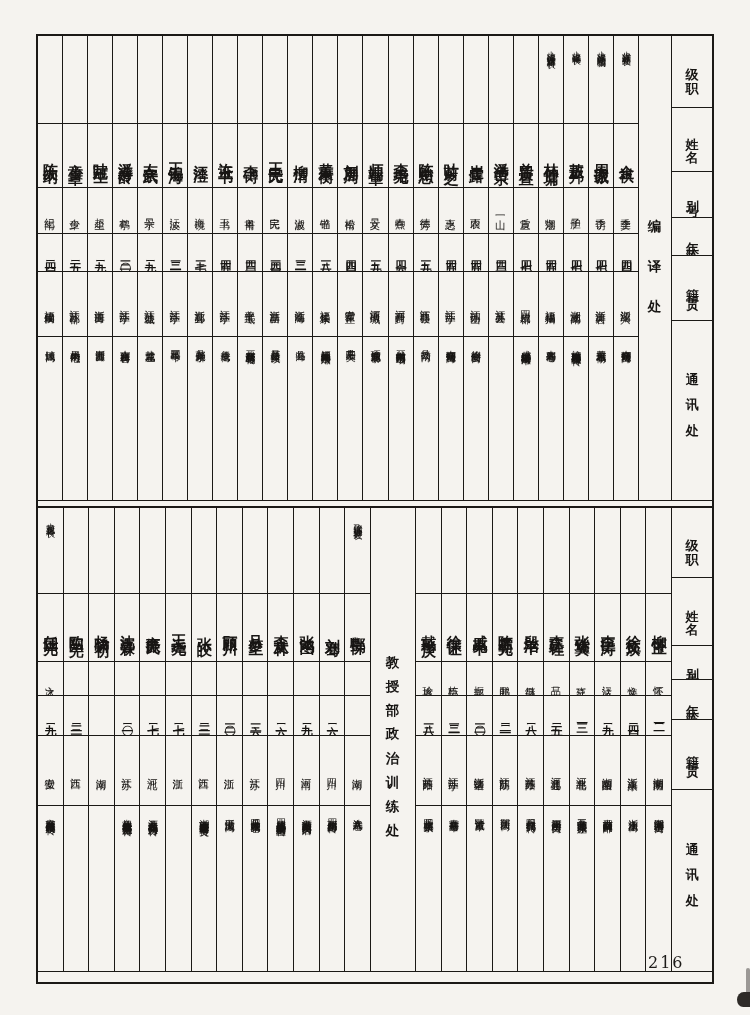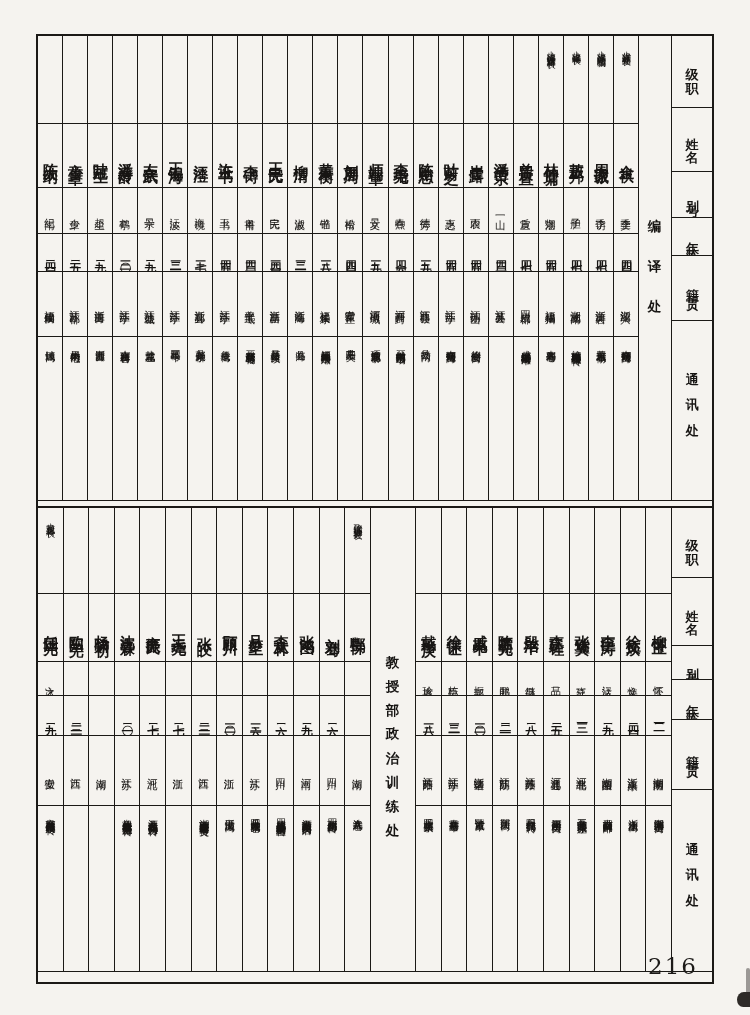--- a/index.html
+++ b/index.html
@@ -47,21 +47,21 @@
   .header-cell.c-age .vtext{letter-spacing:5px;}
   .header-cell.c-native .vtext{letter-spacing:9px;}
   .header-cell.c-address{align-items:center;padding-top:0;}
   .header-cell.c-address .vtext{letter-spacing:26px;}
   .section-label{writing-mode:vertical-rl;text-orientation:upright;font-size:13.5px;font-weight:600;}
   #t1 .section-label{letter-spacing:40px;}
   #t2 .section-label{letter-spacing:24px;}
   .foot{height:10px;border-top:1px solid #1b1916;}
   #pageno{
     position:absolute;left:648px;top:953px;font-family:"DejaVu Serif",serif;
-    font-size:23px;letter-spacing:2px;color:#1c1a18;
+    font-size:16px;letter-spacing:2px;color:#1c1a18;
   }
   .smudge{position:absolute;background:#2e2b28;}
   #sm1{left:737px;top:992px;width:13px;height:15px;border-radius:60% 0 0 55%;}
   #sm2{left:746px;top:968px;width:4px;height:30px;opacity:.45;border-radius:3px;}
 </style>
 </head>
 <body>
 
 <div id="page">
 

